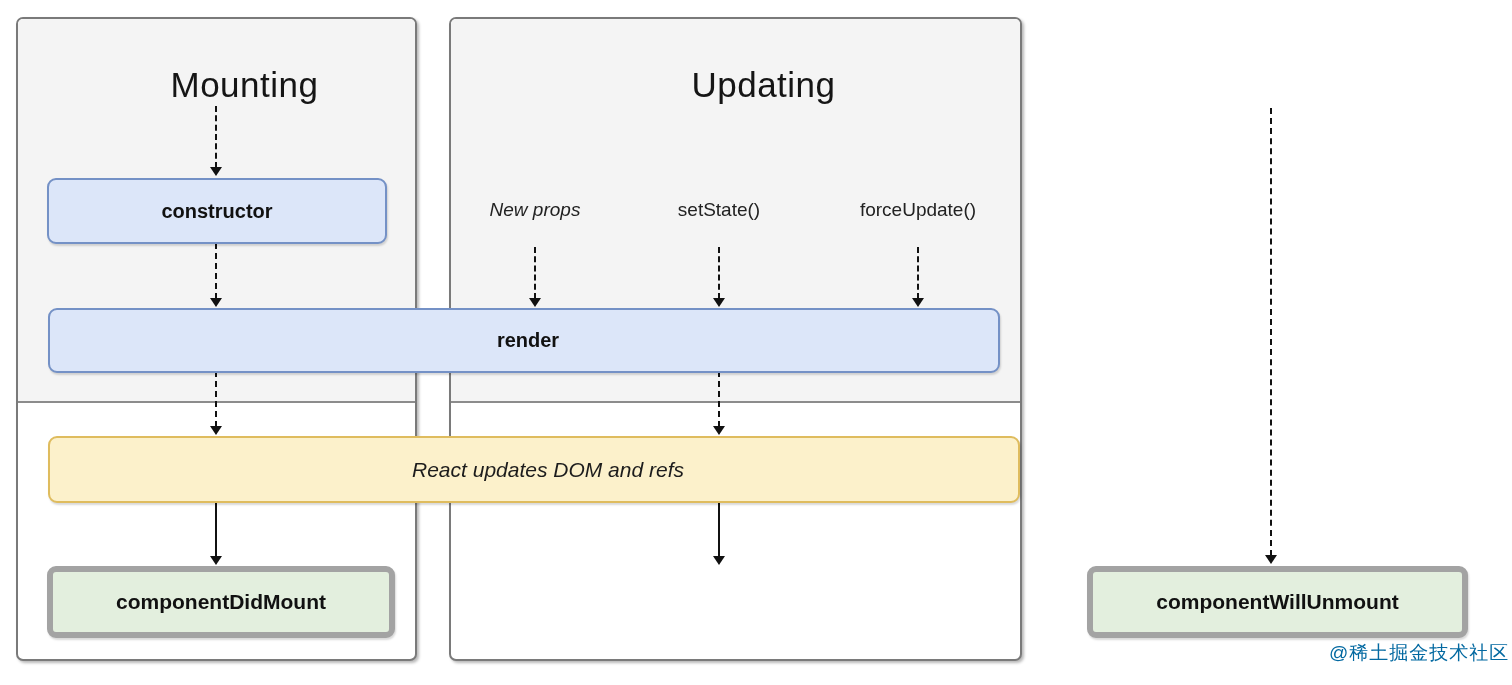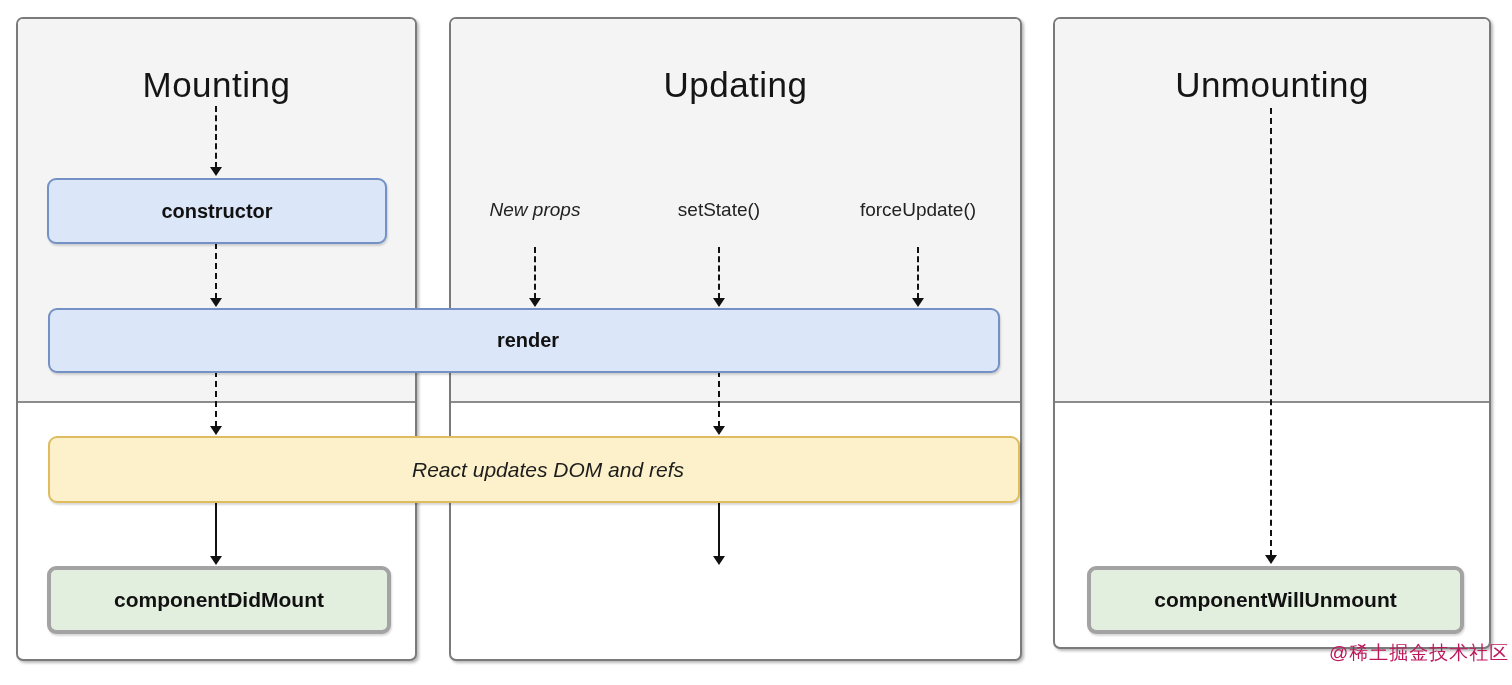--- a/index.html
+++ b/index.html
@@ -11,21 +11,21 @@
   .panel{
     position:absolute;background:#ffffff;border:2px solid #7a7a7a;border-radius:7px;
     box-shadow:2px 2px 3px rgba(0,0,0,.28);z-index:1;
   }
   .panel-top{
     position:absolute;top:0;left:0;right:0;height:382px;background:#f4f4f4;
     border-bottom:2px solid #8c8c8c;border-radius:5px 5px 0 0;
   }
   .panel-title{
     position:absolute;top:46px;left:0;width:100%;text-align:center;
-    font-size:35px;color:#151515;letter-spacing:.5px;z-index:2;
+    font-size:35px;color:#151515;letter-spacing:.5px;z-index:2;padding-left:28px;
   }
   #panel-mounting  {left:16px;  top:17px; width:397px; height:640px;}
   #panel-updating  {left:449px; top:17px; width:569px; height:640px;}
   #panel-unmounting{left:1053px;top:17px; width:434px; height:628px;}
 
   
   .trigger{
     position:absolute;top:199px;transform:translateX(-50%);
     font-size:19px;color:#222;white-space:nowrap;z-index:2;text-align:center;
   }
@@ -56,53 +56,49 @@
   #arrow-unmounting-start     {left:1270px;top:108px;height:456px;}
 
   
   .box{
     position:absolute;display:flex;align-items:center;justify-content:center;
     border-radius:9px;font-size:20px;font-weight:bold;color:#111;z-index:3;
     box-shadow:1px 2px 2px rgba(0,0,0,.15);text-align:center;
   }
   .box.blue  {background:#dce6f9;border:2px solid #7491c6;}
   .box.yellow{background:#fcf1cb;border:2px solid #dfbc5e;font-weight:normal;font-style:italic;font-size:21px;color:#1c1c1c;padding-left:28px;}
-  .box.green {background:#e3efde;border:4px solid #a3a3a3;font-size:21px;}
+  .box.green {background:#e3efde;border:6px solid #a3a3a3;font-size:21px;}
   #box-constructor            {left:47px;  top:178px;width:336px;height:62px;}
   #box-render                 {left:48px;  top:308px;width:940px;height:61px;padding-left:8px;}
   #box-react-updates          {left:48px;  top:436px;width:940px;height:63px;}
   #box-component-did-mount    {left:47px;  top:566px;width:336px;height:60px;}
   #box-component-did-update   {left:478px; top:566px;width:510px;height:60px;}
   #box-component-will-unmount {left:1087px;top:566px;width:369px;height:60px;}
 
   
   #watermark{
-    position:absolute;left:1329px;top:640px;font-size:19px;color:#be185d;
+    position:absolute;left:1329px;top:640px;font-size:19px;color:#0369a1;
     letter-spacing:1px;z-index:4;white-space:nowrap;
   }
 </style>
 </head>
 <body>
 
 <div id="canvas">
 
   <div class="panel" id="panel-mounting">
     <div class="panel-top"></div>
     <div class="panel-title">Mounting</div>
   </div>
 
   <div class="panel" id="panel-updating">
     <div class="panel-top"></div>
     <div class="panel-title">Updating</div>
   </div>
 
-  <div class="panel" id="panel-unmounting">
-    <div class="panel-top"></div>
-    <div class="panel-title">Unmounting</div>
-  </div>
 
   <div class="trigger italic" id="trigger-new-props">New props</div>
   <div class="trigger" id="trigger-set-state">setState()</div>
   <div class="trigger" id="trigger-force-update">forceUpdate()</div>
 
   <div class="arrow dashed" id="arrow-mounting-start">
     <div class="shaft"></div>
     <div class="head"></div>
   </div>
   <div class="arrow dashed" id="arrow-constructor-render">

